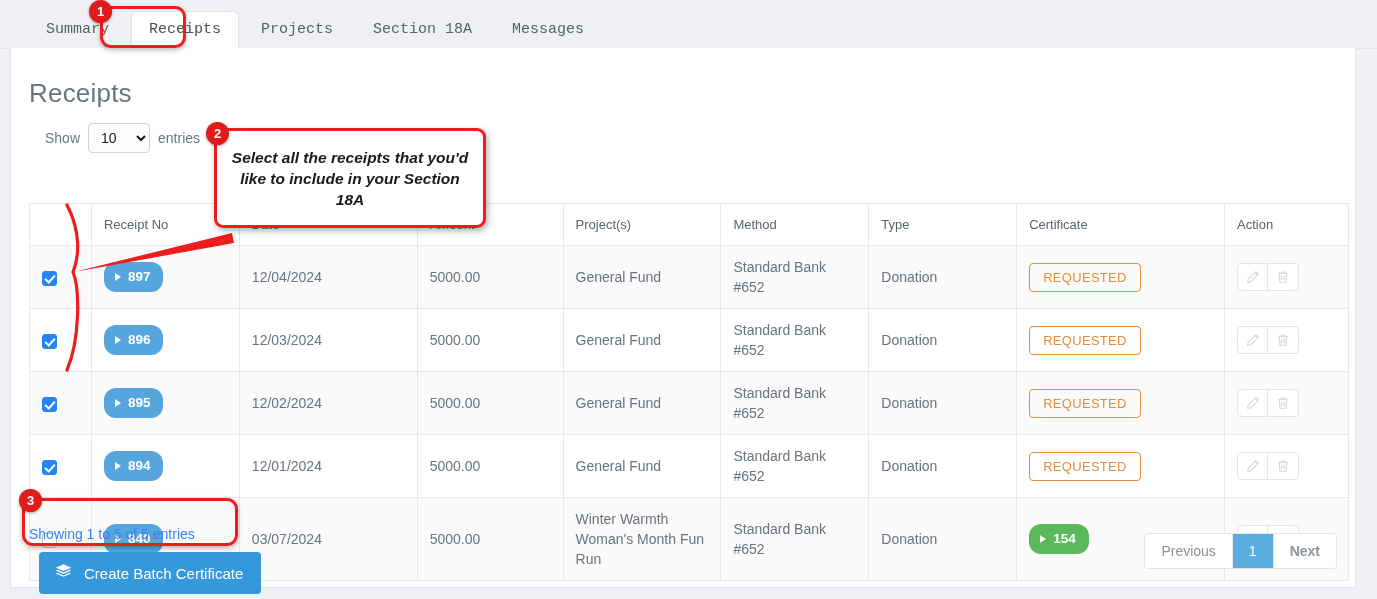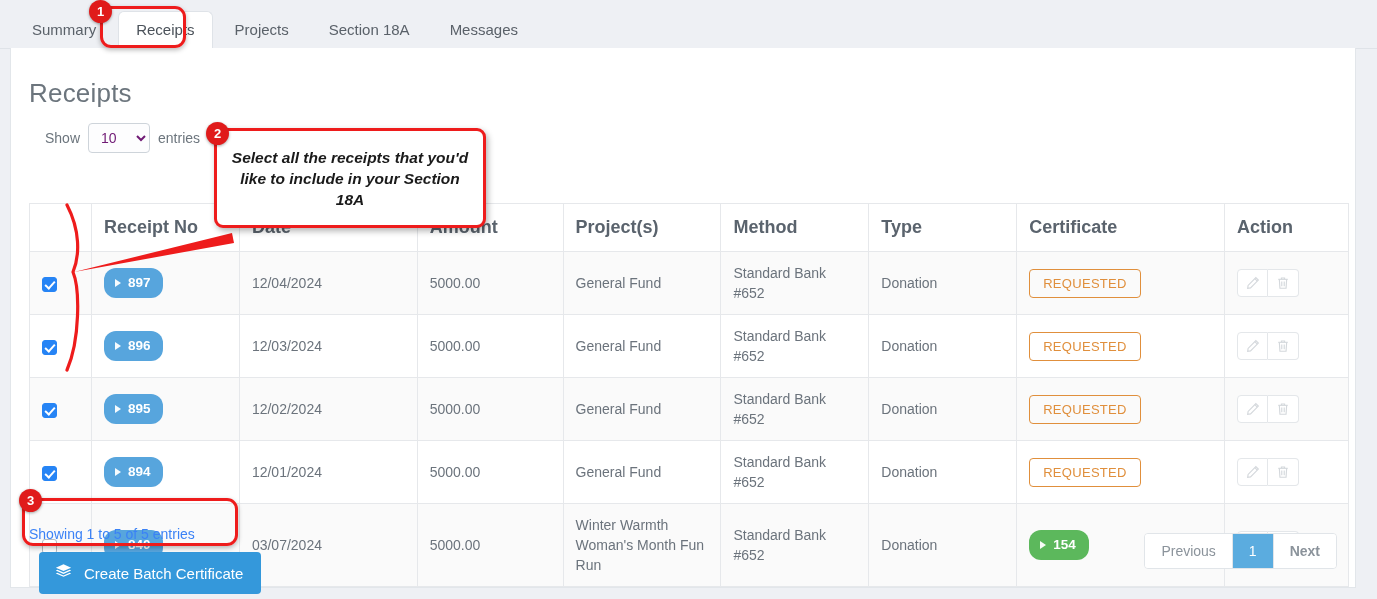--- a/index.html
+++ b/index.html
@@ -13,21 +13,22 @@
     overflow: hidden;
     position: relative;
   }
 
   
   .tabbar {
     position: absolute; left: 0; top: 0; width: 1377px; height: 49px;
     background: #eef0f4;
     border-bottom: 1px solid #dfe3e8;
     display: flex; align-items: flex-end;
-    padding-left: 14px;
+    padding-left: 28px;
+    font-family: Liberation Mono, monospace;
   }
   .tab {
     padding: 9px 17px 10px 17px;
     font-size: 15px; color: #5a6169;
     border: 1px solid transparent;
     border-radius: 6px 6px 0 0;
     margin-right: 4px; cursor: pointer;
     position: relative; top: 1px;
     white-space: nowrap;
   }
@@ -53,37 +54,37 @@
     letter-spacing: .2px;
   }
 
   .lengthbar {
     margin: 14px 0 0 34px;
     display: flex; align-items: center; gap: 8px;
     font-size: 14px; color: #6c757d;
   }
   .lengthbar select {
     font-family: "Liberation Sans", sans-serif;
-    font-size: 14px; color: #701a75;
+    font-size: 14px; color: #0f172a;
     padding: 5px 4px 5px 8px;
     border: 1px solid #ced4da; border-radius: 4px;
     background: #fdfdfe;
     width: 62px; height: 30px;
   }
 
   
   table.receipts {
     position: absolute; left: 18px; top: 155px;
     width: 1320px;
     border-collapse: collapse;
     font-size: 14px;
   }
   table.receipts th {
     text-align: left;
-    font-size: 18px; font-weight: bold; color: #5a636d;
+    font-size: 13px; font-weight: normal; color: #5a636d;
     padding: 13px 12px;
     border: 1px solid #e6e8eb;
     background: #ffffff;
     vertical-align: middle;
     white-space: nowrap;
   }
   table.receipts td {
     padding: 11px 12px;
     border: 1px solid #e6e8eb;
     color: #6b737c;

